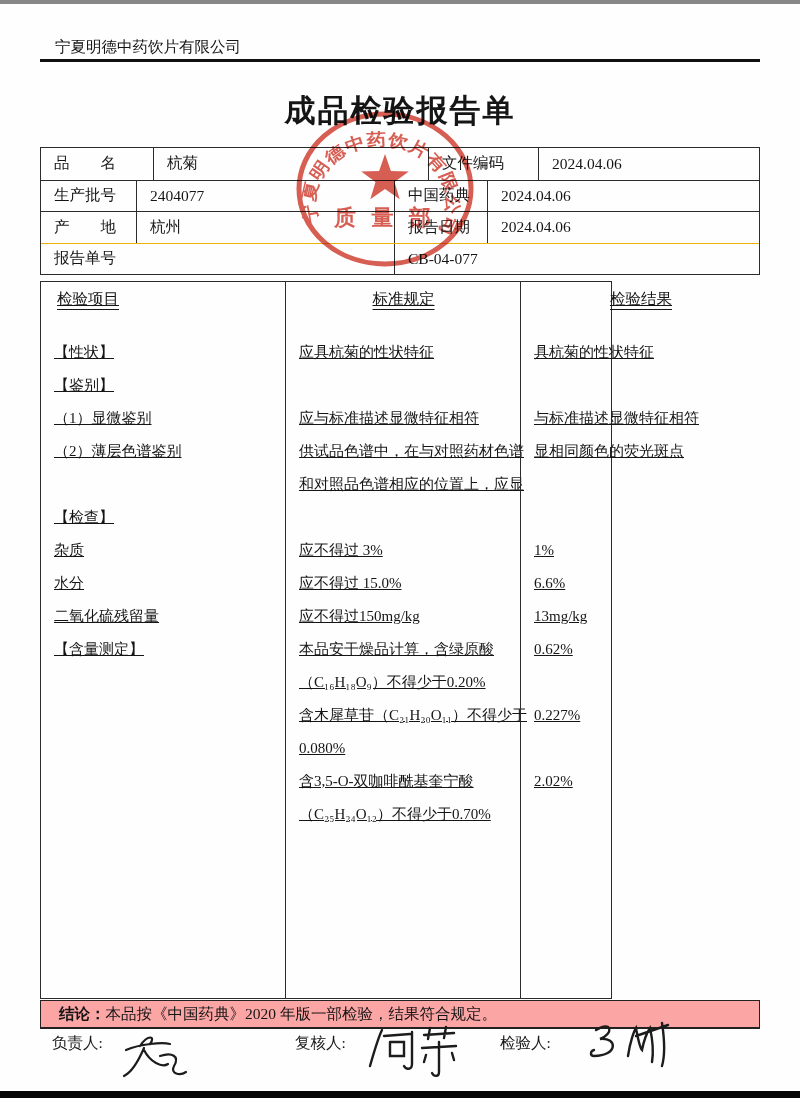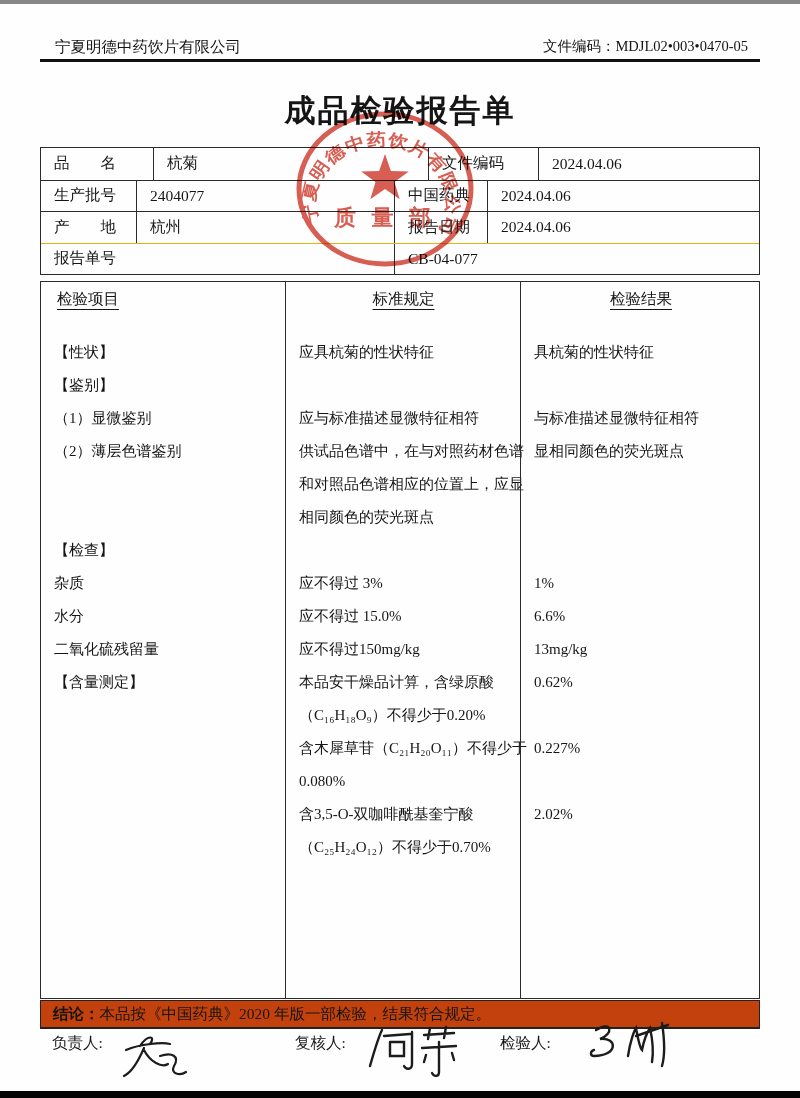--- a/index.html
+++ b/index.html
@@ -18,54 +18,53 @@
                  font-size:31px; font-weight:bold; letter-spacing:2px; }
   
   .info-table { top:143px; left:40px; width:720px; border:1px solid #2b2b2b; }
   .i-row { display:grid; grid-template-columns:95px 258px 93px 274px; height:31.5px; border-top:1px solid #2b2b2b; }
   .i-row:first-child { border-top:none;gap:17px; }
   .i-row-last { display:grid; grid-template-columns:353px 367px; height:31.5px; border-top:1px solid #eab308; }
   .i-cell { display:flex; align-items:center; padding-left:13px; font-size:15.5px;
             border-left:1px solid #2b2b2b; overflow:hidden; white-space:nowrap; }
   .i-cell:first-child { border-left:none; }
   
-  .main-table { top:277px; left:40px; width:720px; height:718px; border:1px solid #2b2b2b; }
+  .main-table { top:277px; left:40px; width:572px; height:718px; border:1px solid #2b2b2b;text-decoration:underline; }
   .vdiv { position:absolute; top:0; bottom:0; width:1px; background:#2b2b2b; }
   .vdiv-1 { left:244px; } .vdiv-2 { left:479px; }
   .m-head { display:grid; grid-template-columns:245px 235px 240px; padding-top:7px; }
   .m-head > div { font-size:15.5px; text-decoration:underline; text-underline-offset:5px; }
   .m-head .h-item { padding-left:16px; }
   .m-head .h-std, .m-head .h-res { text-align:center; }
   .m-body { margin-top:26px; }
   .mrow { display:grid; grid-template-columns:245px 235px 240px; }
   .mcell { overflow:visible; }
   .mline { height:33px; display:flex; align-items:center; font-size:15px; white-space:nowrap; padding-left:13px; }
   
   .stamp { color:var(--stamp,#cf3a2c); opacity:.82; mix-blend-mode:multiply; }
   .stamp-top    { top:104px; left:293px; }
   .stamp text { fill:currentColor; font-family:"Liberation Serif","DejaVu Serif",serif; font-weight:bold; }
   
   .conclusion { top:996px; left:40px; width:720px; height:29px; border:1px solid #222;
                 border-bottom-width:2.5px; display:flex; align-items:center;
-                padding-left:12px; font-size:15.5px; background:#c2410c; }
+                padding-left:18px; font-size:15.5px; background:#fca5a5; }
   .conclusion b { font-weight:bold; }
   
   .sig-label { font-size:15.5px; top:1029px; }
   .sl-1 { left:52px; } .sl-2 { left:295px; } .sl-3 { left:500px; }
   .sig-svg { stroke:#1c1c1c; }
   
   .bottom-bar { top:1087px; left:0; width:800px; height:11px; background:#050505; }
 </style>
 </head>
 <body>
 
 <div class="page">
 
   <div class="abs hdr-company">宁夏明德中药饮片有限公司</div>
-  <div class="abs hdr-code">文件编码：MDJL02•003•0470-05</div>
   <div class="abs hdr-rule"></div>
   <div class="abs doc-title">成品检验报告单</div>
 
   <div class="abs info-table">
     <div class="i-row">
       <div class="i-cell">品　　名</div>
       <div class="i-cell">杭菊</div>
       <div class="i-cell">文件编码</div>
       <div class="i-cell">2024.04.06</div>
     </div>
@@ -125,21 +124,20 @@
             <div class="mline">与标准描述显微特征相符</div>
           </div>
         </div>
         <div class="mrow">
           <div class="mcell">
             <div class="mline">（2）薄层色谱鉴别</div>
           </div>
           <div class="mcell">
             <div class="mline">供试品色谱中，在与对照药材色谱</div>
             <div class="mline">和对照品色谱相应的位置上，应显</div>
-            <div class="mline">相同颜色的荧光斑点</div>
           </div>
           <div class="mcell">
             <div class="mline">显相同颜色的荧光斑点</div>
           </div>
         </div>
         <div class="mrow">
           <div class="mcell">
             <div class="mline">【检查】</div>
           </div>
           <div class="mcell"></div>

